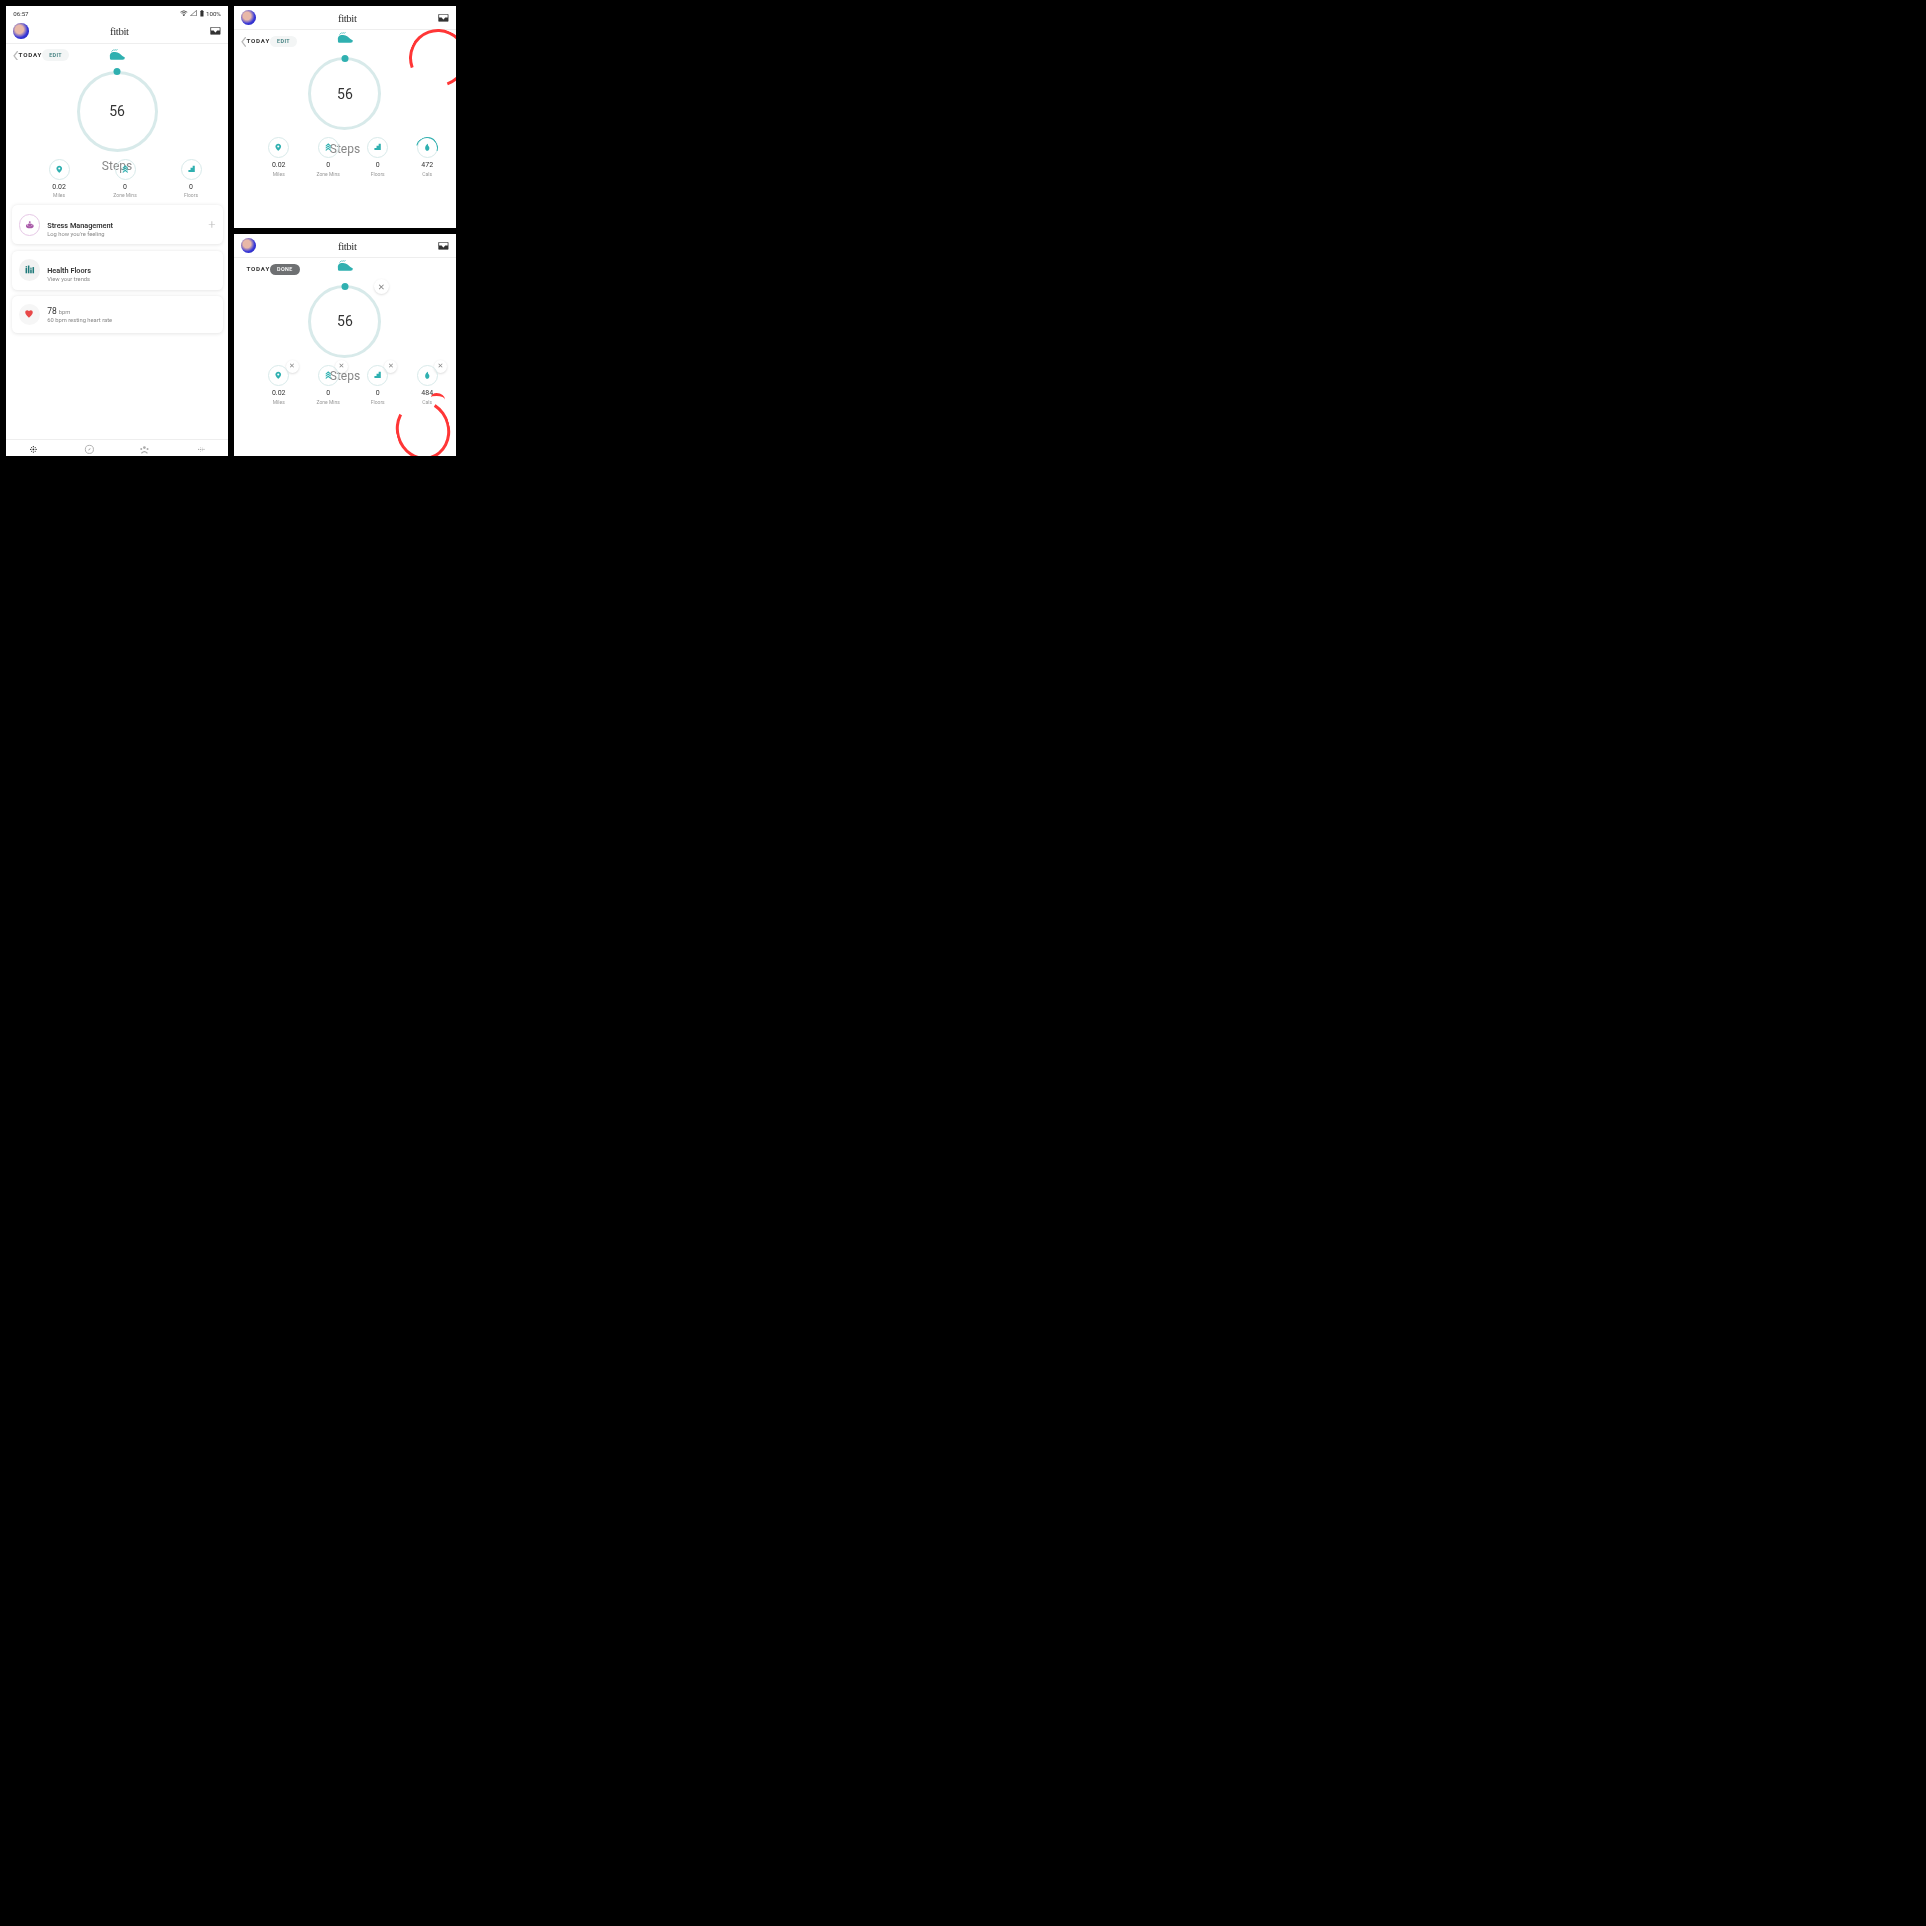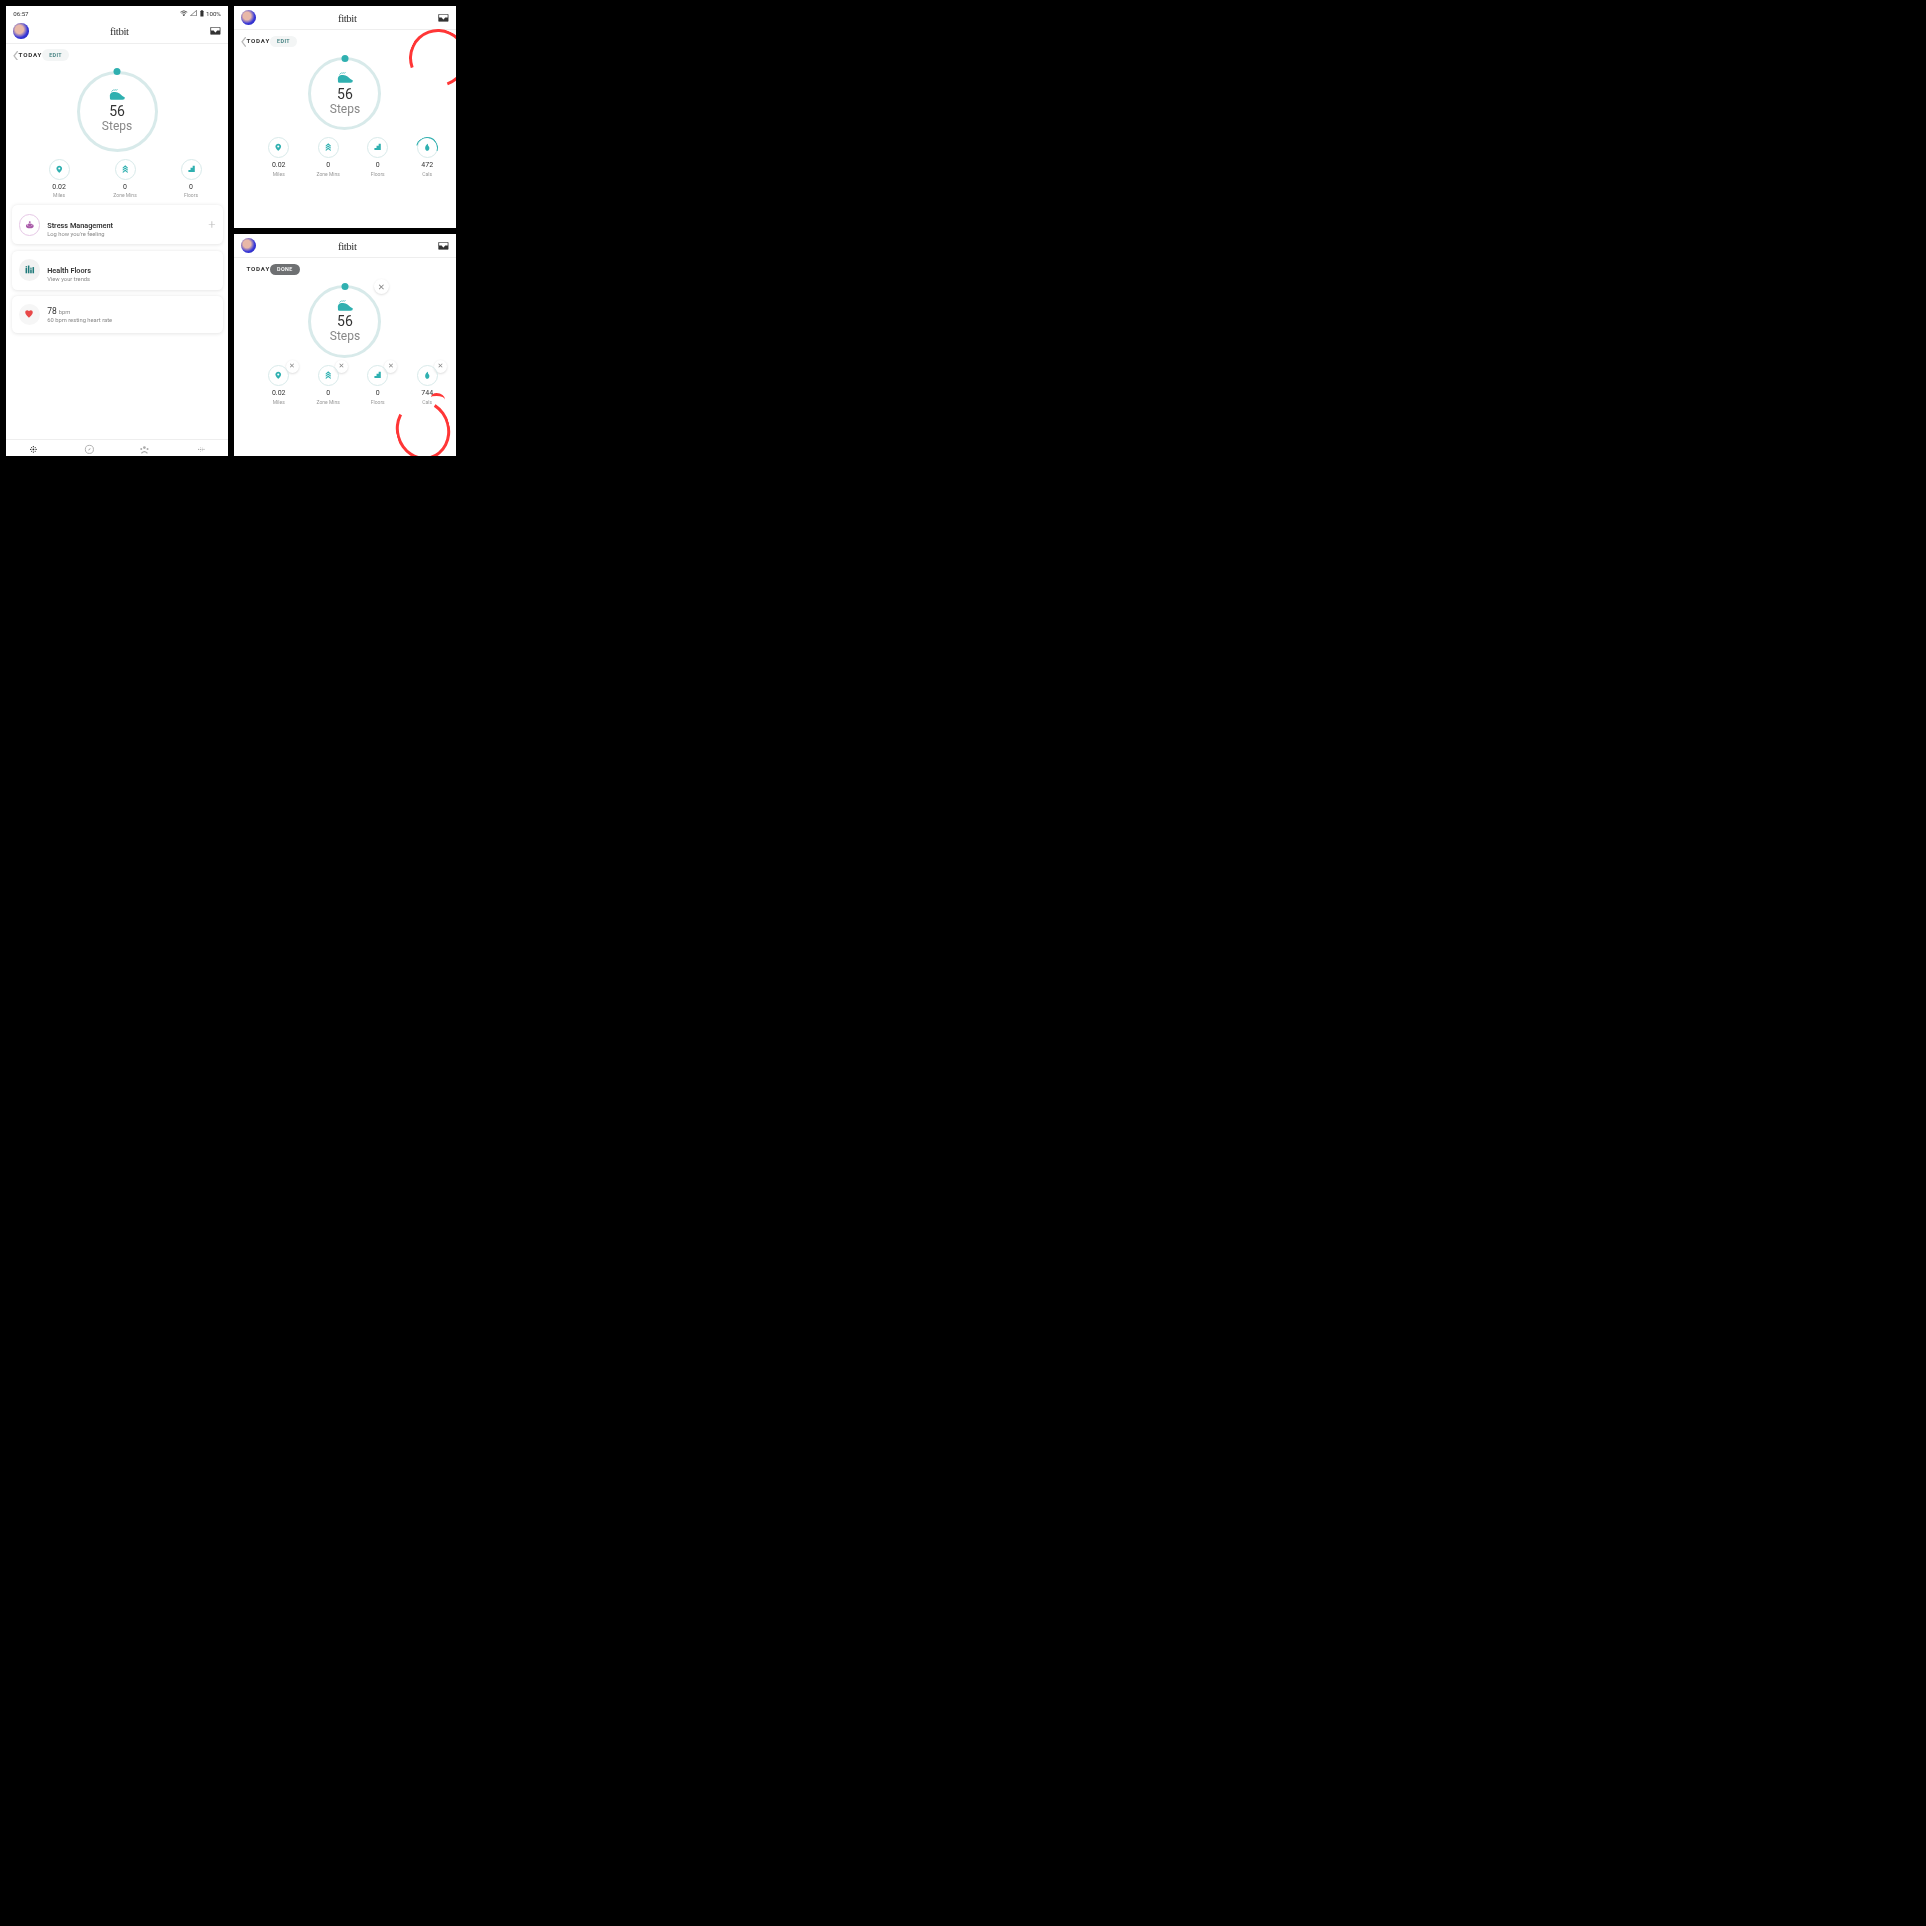--- a/index.html
+++ b/index.html
@@ -99,20 +99,21 @@
   }
   .ring {
     width: 73px; height: 73px;
     border-radius: 50%;
     border: 3.9px solid #d8eaea;
     display: flex;
     flex-direction: column;
     align-items: center;
     justify-content: center;
     position: relative;
+    gap: 40px;
   }
   .ring::before {
     content: "";
     position: absolute;
     top: -5.4px; left: 50%;
     transform: translateX(-50%);
     width: 7px; height: 7px;
     background: #2fb0b0;
     border-radius: 50%;
   }
@@ -564,18 +565,18 @@
       <div class="stat-val">0</div>
       <div class="stat-lab">Floors</div>
     </div>
     <div class="stat">
       <div class="close-bubble">✕</div>
       <div class="stat-circle">
           <svg class="ic" viewBox="0 0 24 24">
             <path d="M12 2 C10 6 6 8 6 14 C6 19 9 22 12 22 C15 22 18 19 18 14 C18 10 14 9 14 5 C14 3 12 2 12 2 Z" fill="currentColor"></path>
           </svg>
         </div>
-      <div class="stat-val">744</div>
+      <div class="stat-val">484</div>
       <div class="stat-lab">Cals</div>
     </div>
   </div>
 </div>
 
 
 </body></html>

